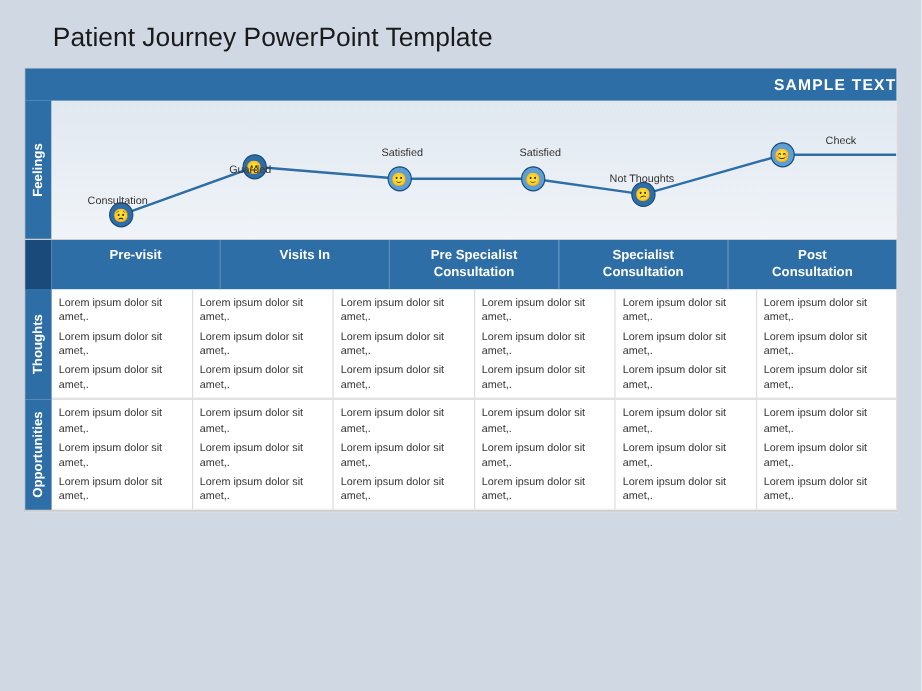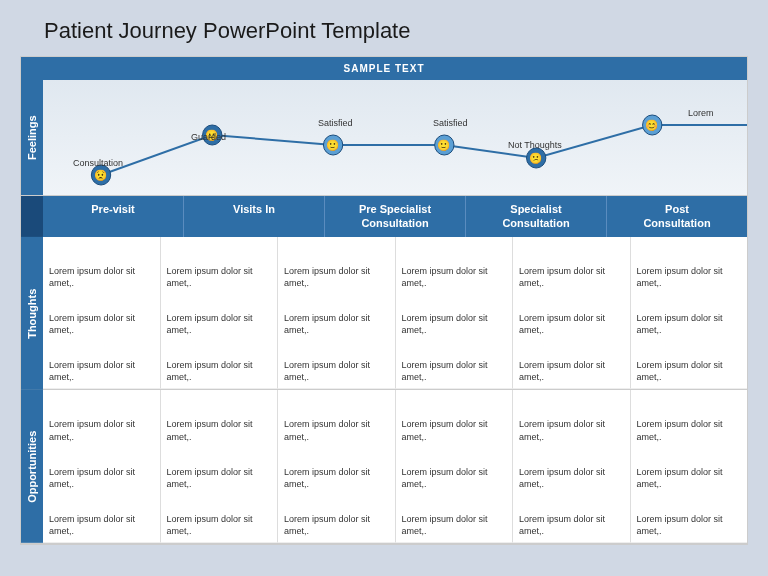--- a/index.html
+++ b/index.html
@@ -19,22 +19,22 @@
       margin-left: 24px;
     }
     .main-container {
       background: #fff;
       border: 1px solid #ccc;
       width: 100%;
     }
     .sample-text-bar {
       background: #2e6ea6;
       color: #fff;
-      text-align: center;
-      font-size: 10px;
+      text-align: right;
+      font-size: 13px;
       font-weight: bold;
       padding: 6px 0;
       letter-spacing: 1px;
     }
     .side-label {
       writing-mode: vertical-rl;
       transform: rotate(180deg);
       background: #2e6ea6;
       color: #fff;
       font-size: 11px;
@@ -87,21 +87,20 @@
       padding: 5px 6px;
       border-right: 1px solid #ddd;
       border-bottom: 1px solid #eee;
       font-size: 9px;
       color: #333;
       line-height: 1.35;
     }
     .table-cell:last-child { border-right: none; }
     .cell-text-block {
       margin-bottom: 4px;
-      margin-top: 23px;
     }
     .cell-text-block:last-child { margin-bottom: 0; }
     
     .feelings-svg {
       position: absolute;
       top: 0; left: 0;
       width: 100%;
       height: 100%;
     }
     .feelings-annotation {
@@ -152,21 +151,21 @@
 
         <circle cx="630" cy="45" r="10" fill="#5b9fd4" stroke="#1a4a7a" stroke-width="1"></circle>
         <text x="630" y="49" text-anchor="middle" fill="white" font-size="11">😊</text>
       </svg>
 
       <span class="feelings-annotation" style="left:30px; top:78px;">Consultation</span>
       <span class="feelings-annotation" style="left:148px; top:52px;">Guarded</span>
       <span class="feelings-annotation" style="left:275px; top:38px;">Satisfied</span>
       <span class="feelings-annotation" style="left:390px; top:38px;">Satisfied</span>
       <span class="feelings-annotation" style="left:465px; top:60px;">Not Thoughts</span>
-      <span class="feelings-annotation" style="left:645px; top:28px;">Lorem</span>
+      <span class="feelings-annotation" style="left:645px; top:28px;">Check</span>
     </div>
   </div>
 
   <div style="display:flex; flex-direction:row;">
     <div style="min-width:22px; background:#1a4a7a;"></div>
     <div style="display:flex; flex-direction:row; flex:1;">
       <div class="header-cell">Pre-visit</div>
       <div class="header-cell">Visits In</div>
       <div class="header-cell">Pre Specialist<br>Consultation</div>
       <div class="header-cell">Specialist<br>Consultation</div>

